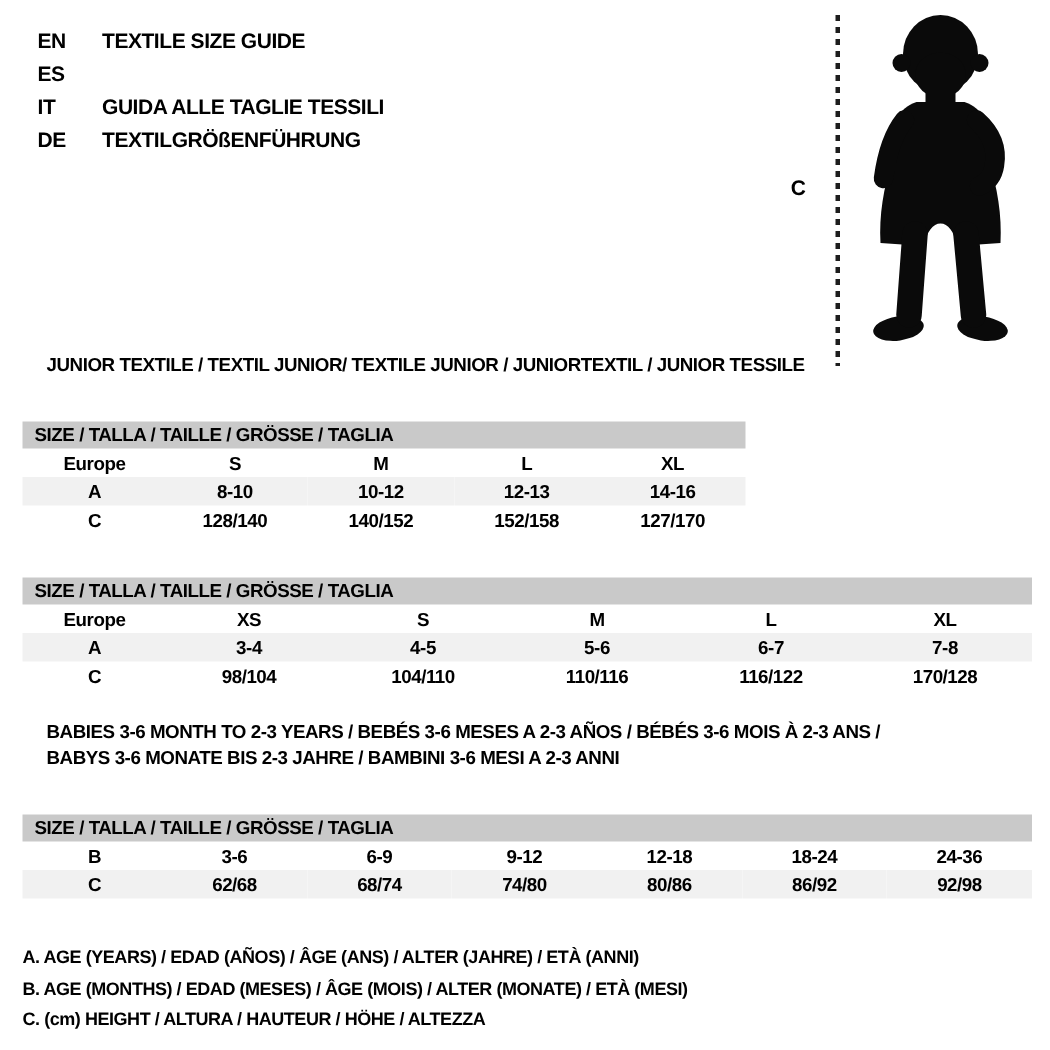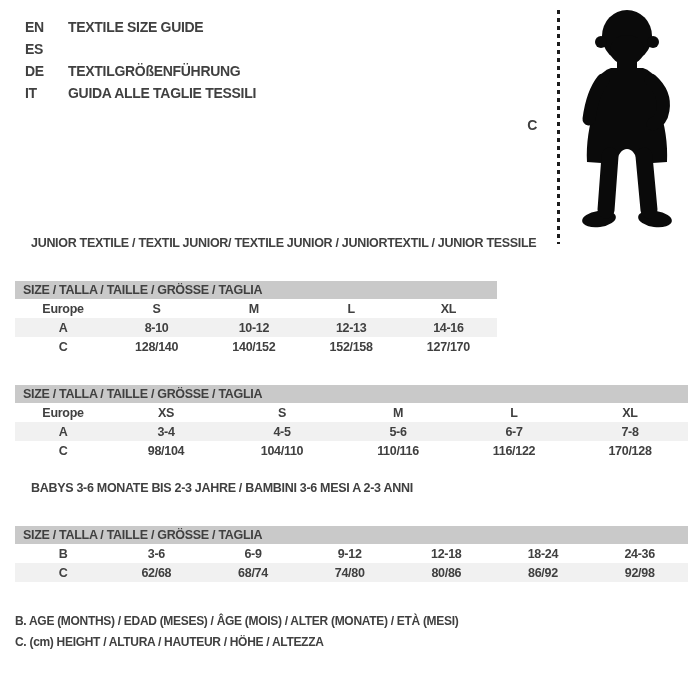--- a/index.html
+++ b/index.html
@@ -2,21 +2,21 @@
 <html><head>
 <meta charset="utf-8">
 <style>
   html, body { margin: 0; padding: 0; background: #ffffff; }
   .page {
     position: relative;
     width: 700px;
     height: 700px;
     overflow: hidden;
     background: #ffffff;
-    color: #404040;
+    color: #000000;
     font-family: "Liberation Sans", sans-serif;
     font-weight: bold;
     letter-spacing: -0.3px;
   }
 
   
   .lang-list { padding: 16px 0 0 25px; }
   .lang-row { display: flex; font-size: 14px; line-height: 22px; }
   .lang-code { width: 43px; flex: 0 0 43px; }
 
@@ -98,26 +98,26 @@
 
   <div class="lang-list">
     <div class="lang-row">
       <span class="lang-code">EN</span>
       <span class="lang-title">TEXTILE SIZE GUIDE</span>
     </div>
     <div class="lang-row">
       <span class="lang-code">ES</span>
     </div>
     <div class="lang-row">
+      <span class="lang-code">IT</span>
+      <span class="lang-title">GUIDA ALLE TAGLIE TESSILI</span>
+    </div>
+    <div class="lang-row">
       <span class="lang-code">DE</span>
       <span class="lang-title">TEXTILGRÖßENFÜHRUNG</span>
-    </div>
-    <div class="lang-row">
-      <span class="lang-code">IT</span>
-      <span class="lang-title">GUIDA ALLE TAGLIE TESSILI</span>
     </div>
   </div>
 
   <div class="figure">
     <span class="measure-label">C</span>
     <div class="measure-line"></div>
     <div class="silhouette">
       <svg width="125" height="235" viewBox="0 0 125 235" xmlns="http://www.w3.org/2000/svg">
         <g fill="#0a0a0a" stroke="none">
           <ellipse cx="62" cy="30" rx="25" ry="26"></ellipse>
@@ -199,20 +199,21 @@
             <td>110/116</td>
             <td>116/122</td>
             <td>170/128</td>
           </tr>
         </tbody>
       </table>
     </section>
 
     <section class="section-babies">
       <h2 class="section-title">
+        <div>BABIES 3-6 MONTH TO 2-3 YEARS / BEBÉS 3-6 MESES A 2-3 AÑOS / BÉBÉS 3-6 MOIS À 2-3 ANS /</div>
         <div>BABYS 3-6 MONATE BIS 2-3 JAHRE / BAMBINI 3-6 MESI A 2-3 ANNI</div>
       </h2>
       <div class="size-bar bar-wide">SIZE / TALLA / TAILLE / GRÖSSE / TAGLIA</div>
       <table class="size-table table-wide">
         <tbody>
           <tr>
             <td class="lbl">B</td>
             <td>3-6</td>
             <td>6-9</td>
             <td>9-12</td>
@@ -229,17 +230,18 @@
             <td>86/92</td>
             <td>92/98</td>
           </tr>
         </tbody>
       </table>
     </section>
 
   </div>
 
   <div class="footnotes">
+    <div class="footnote">A. AGE (YEARS) / EDAD (AÑOS) / ÂGE (ANS) / ALTER (JAHRE) / ETÀ (ANNI)</div>
     <div class="footnote">B. AGE (MONTHS) / EDAD (MESES) / ÂGE (MOIS) / ALTER (MONATE) / ETÀ (MESI)</div>
     <div class="footnote">C. (cm) HEIGHT / ALTURA / HAUTEUR / HÖHE / ALTEZZA</div>
   </div>
 
 </div>
 
 </body></html>

